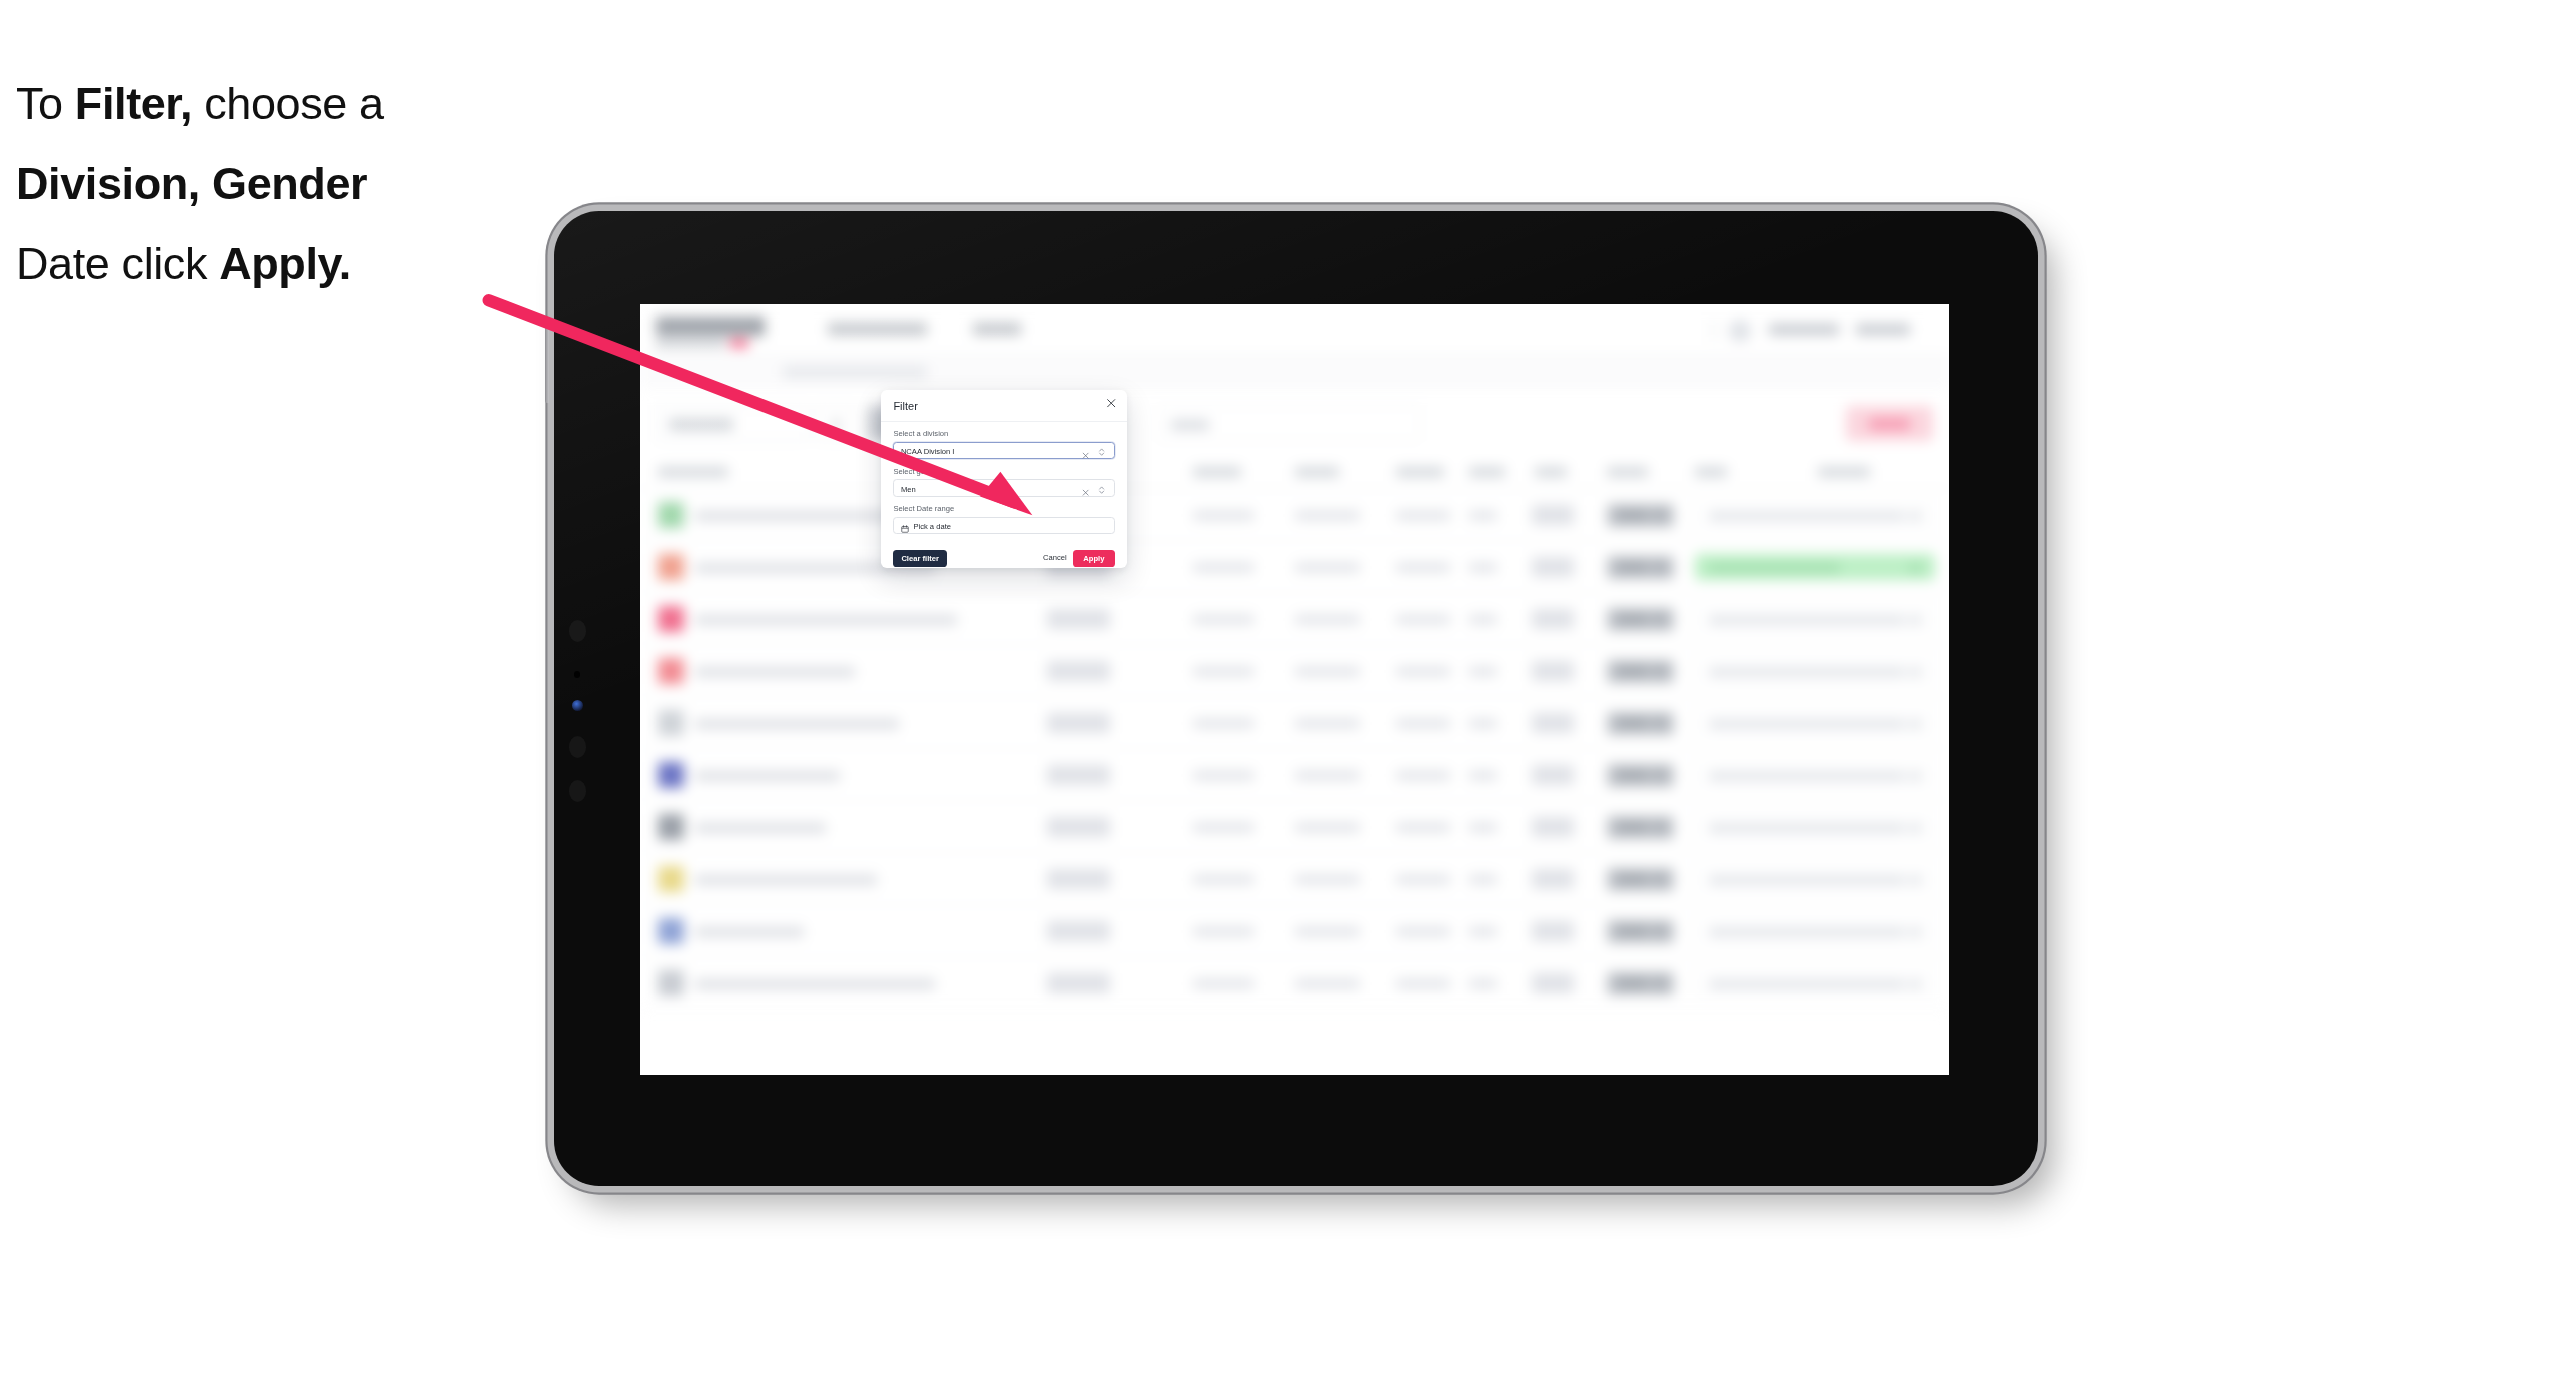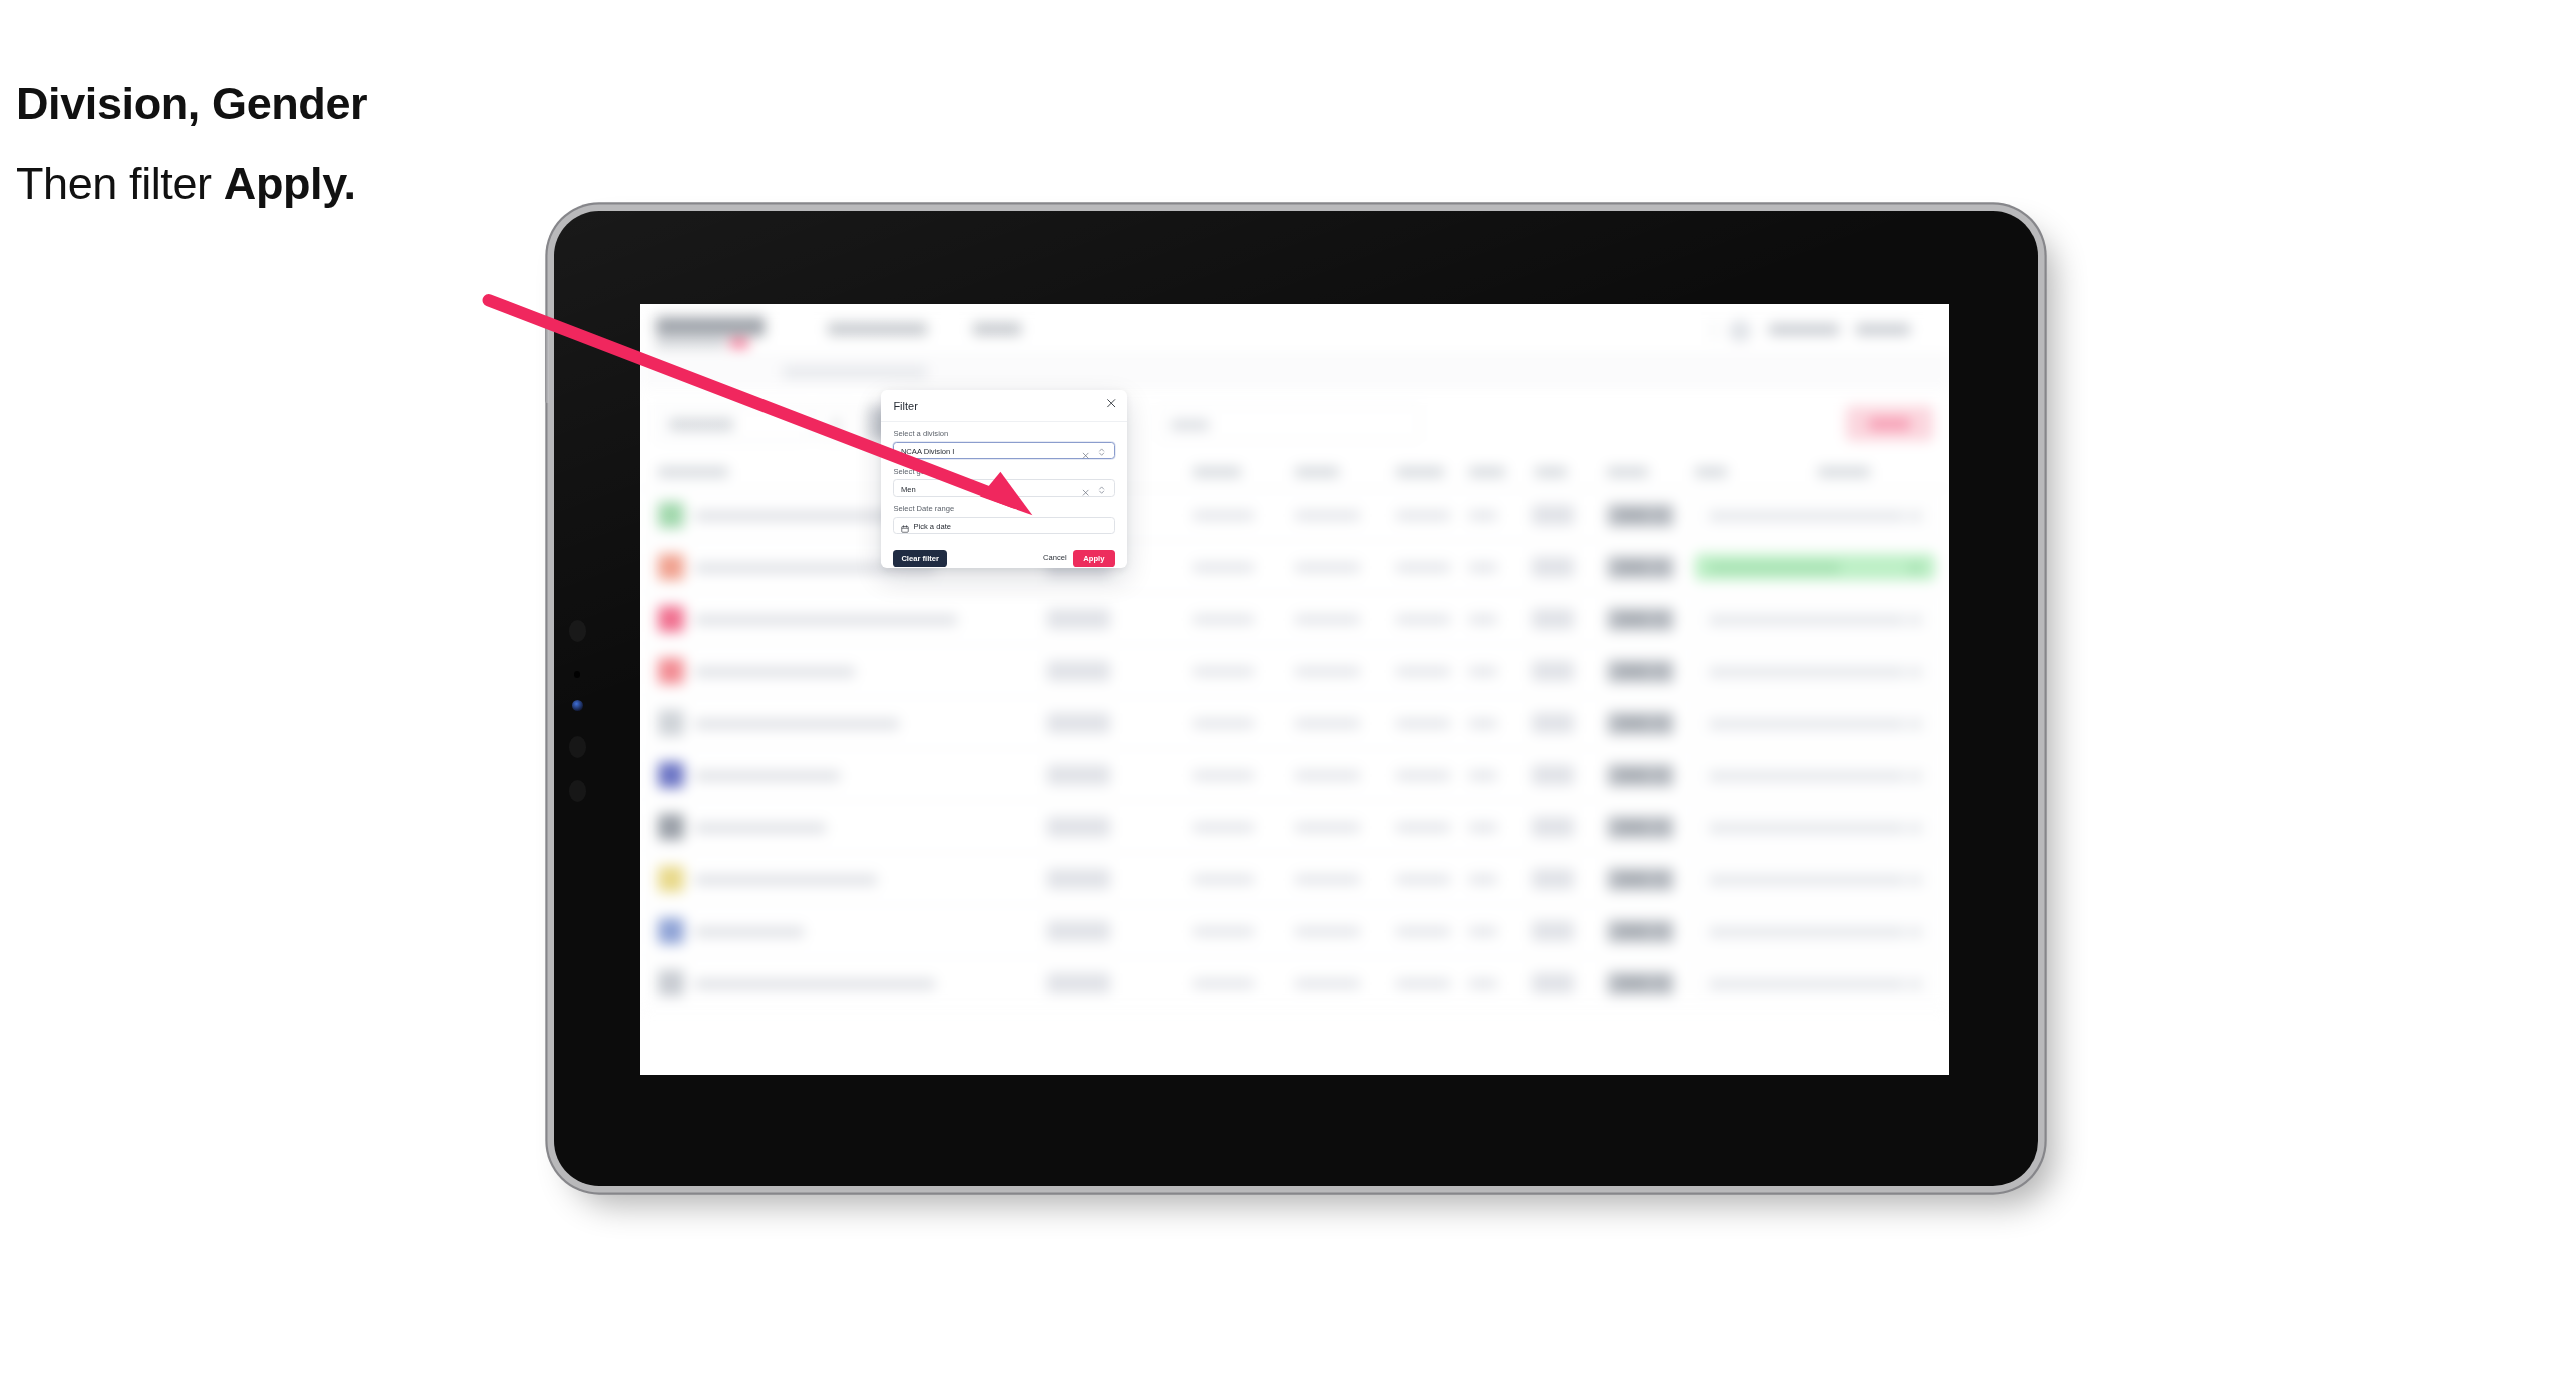--- a/index.html
+++ b/index.html
@@ -263,22 +263,23 @@
     width: 596px; height: 262px;
     pointer-events: none;
   }
 </style>
 </head>
 <body>
 
 <div id="stage">
 
   <div id="caption">
+      <span class="line"><span>To </span><b>Filter,</b><span> choose a</span></span>
       <span class="line"><b>Division, Gender</b></span>
-      <span class="line"><span>Then filter </span><b>Apply.</b></span>
+      <span class="line"><span>Date click </span><b>Apply.</b></span>
     </div>
 
   <div id="device">
     <div id="volume-rocker"></div>
     <div class="bezel-sensor s1"></div>
     <div class="bezel-sensor s2"></div>
     <div class="bezel-sensor s3"></div>
     <div class="bezel-sensor s4"></div>
     <div class="bezel-sensor s5"></div>
 

